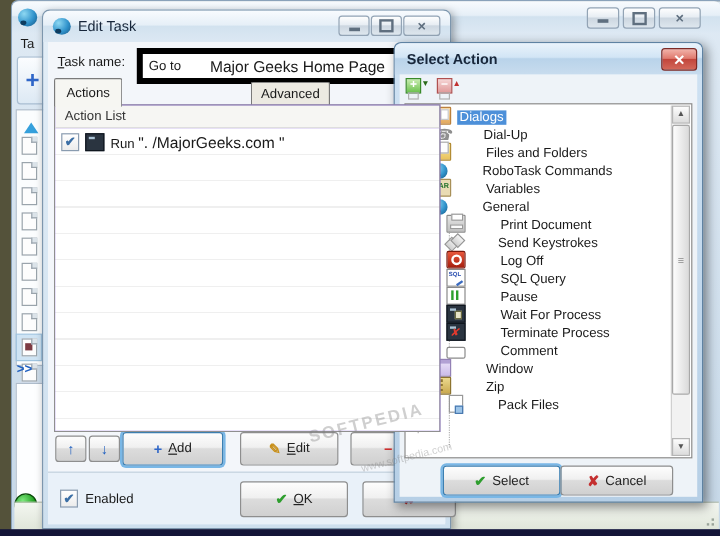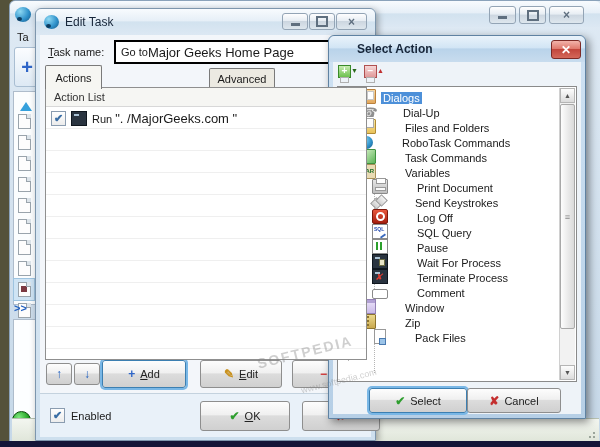--- a/index.html
+++ b/index.html
@@ -29,21 +29,21 @@
   
   .btn{position:absolute;display:flex;align-items:center;justify-content:center;gap:5px;
     background:linear-gradient(#fdfdfd,#f0f0f0 45%,#dcdcdc 50%,#d0d0d0);
     border:1px solid #8e8e8e;border-radius:3px;font-size:11px;color:#222;cursor:default;}
   .btn.focus{box-shadow:0 0 0 2px #79b7e6;border-color:#3c7fb1;}
   .mn{text-decoration:underline;}
   .gi{font-weight:bold;font-size:12px;line-height:12px;}
   
   .cb{width:13px;height:13px;background:linear-gradient(#ffffff,#ececec);border:1px solid #8a9cb0;
     display:flex;align-items:center;justify-content:center;color:#3a6ea5;font-size:11px;font-weight:bold;flex:none;}
-  .input{background:#fff;border:2px solid #000000;display:flex;align-items:center;padding:0 5px;}
+  .input{background:#fff;border:5px solid #000000;display:flex;align-items:center;padding:0 5px;gap:24px;}
   .serif{font-family:Liberation Sans, sans-serif;font-size:13px;}
   
   .tab{position:absolute;border:1px solid #7a7a7a;border-bottom:none;background:#eceae2;
     display:flex;align-items:center;justify-content:center;font-size:11px;border-radius:2px 2px 0 0;}
   .tab.active{background:#f6f6f2;z-index:3;}
   
   .trow{height:15px;display:flex;align-items:flex-end;padding-left:6px;position:relative;}
   .trow.child{padding-left:34px;}
   .exp{width:9px;height:9px;border:1px solid #888;background:#fff;font-size:9px;line-height:7px;
     text-align:center;color:#333;margin-right:5px;flex:none;}
@@ -241,21 +241,21 @@
         </div>
         <div class="btn" style="left:262px;top:7px;width:76px;height:28px;">
           <span class="gi" style="color:#c42f2f;">✘</span>
         </div>
       </div>
     </div>
   </div>
 
   <div id="sel-win" class="win">
     <div class="titlebar">
-      <span class="title-text" style="margin-left:28px;">Select Action</span>
+      <span class="title-text" style="margin-left:10px;">Select Action</span>
     </div>
     <div class="wbtn red" style="left:222px;top:4px;width:28px;height:17px;">
         <span class="xg">✕</span>
       </div>
 
     <div class="abs" style="left:4px;top:26px;width:248px;height:352px;background:#eef3f8;">
 
       <div class="abs" style="left:5px;top:3px;width:20px;height:18px;">
         <span style="position:absolute;left:0;top:0;width:11px;height:11px;background:linear-gradient(#c8ecb0,#6cc14e);border:1px solid #3a8a2a;color:#fff;font:bold 10px/10px 'Liberation Sans',sans-serif;text-align:center;">+</span>
         <span style="position:absolute;right:0;top:2px;color:#2a6a1a;font-size:7px;">▼</span>
@@ -286,27 +286,27 @@
               <i class="tico i-folder-page"></i>
               <span class="tlabel">Files and Folders</span>
             </div>
           <div class="trow">
               <span class="exp">+</span>
               <i class="tico i-rt"></i>
               <span class="tlabel">RoboTask Commands</span>
             </div>
           <div class="trow">
               <span class="exp">+</span>
-              <i class="tico i-green"></i>
-              <span class="tlabel">Task Commands</span>
-            </div>
-          <div class="trow">
-              <span class="exp">+</span>
               <i class="tico i-var"></i>
               <span class="tlabel">Variables</span>
+            </div>
+          <div class="trow">
+              <span class="exp">-</span>
+              <i class="tico i-rt"></i>
+              <span class="tlabel">General</span>
             </div>
           <div class="trow child">
               <i class="tico i-printer"></i>
               <span class="tlabel">Print Document</span>
             </div>
           <div class="trow child">
               <i class="tico i-keys"></i>
               <span class="tlabel">Send Keystrokes</span>
             </div>
           <div class="trow child">

